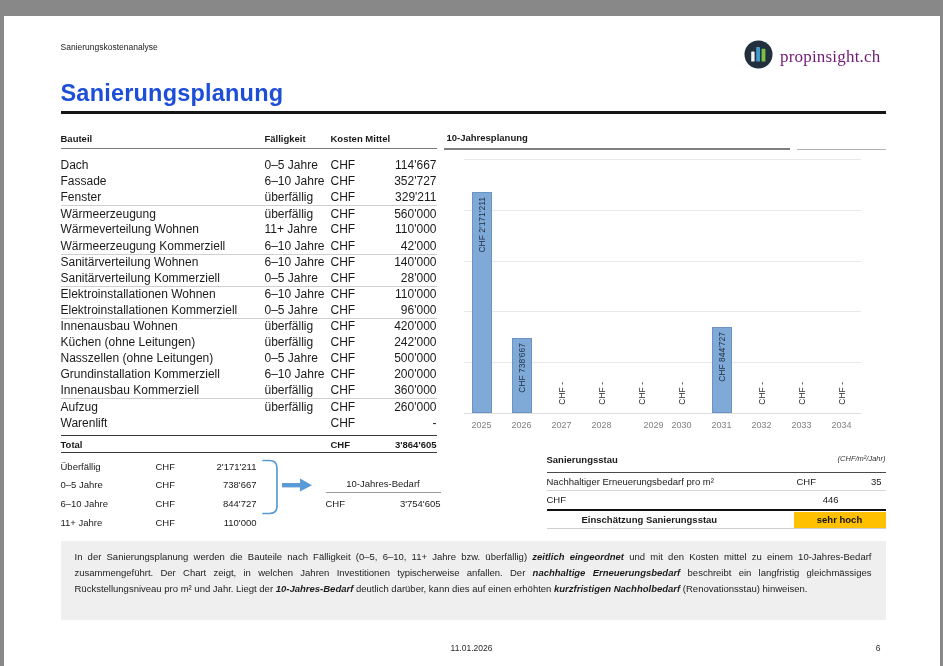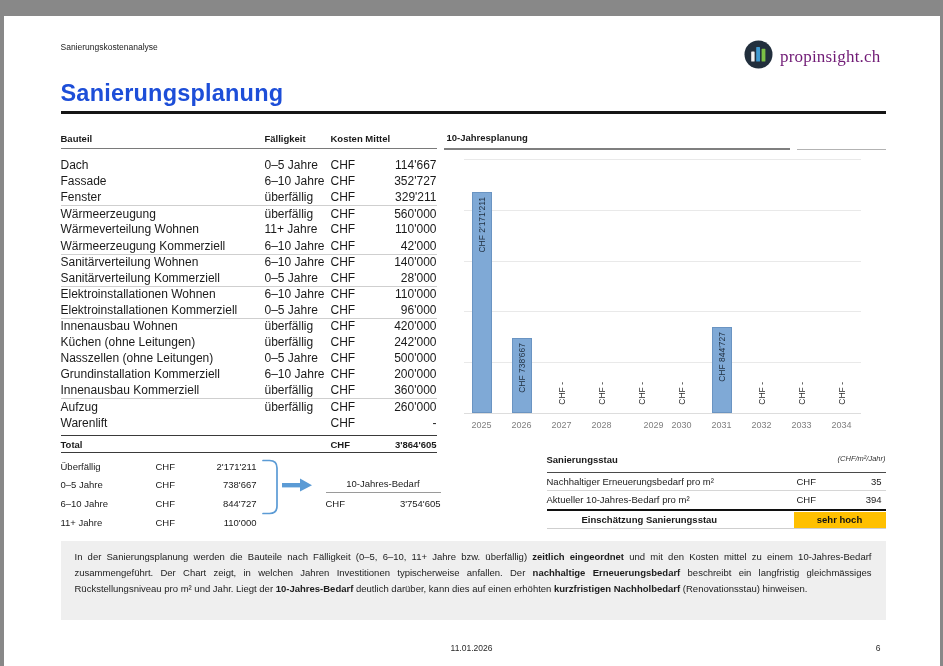--- a/index.html
+++ b/index.html
@@ -59,21 +59,21 @@
   .gridline.base { background:#dddddd; }
   .bar { position:absolute; background:#7FA9D6; border:1px solid #6A94C2; }
   .vlabel { position:absolute; writing-mode:vertical-rl; transform:rotate(180deg); white-space:nowrap;
             font-size:8.5px; color:#223243; line-height:12px; }
   .vlabel.empty { color:#2b2b2b; }
   .xlabel { position:absolute; width:44px; text-align:center; font-size:9px; color:#7f7f7f; }
 
   
   .explain { position:absolute; left:57px; top:525px; width:825px; height:79px; background:#efefef;
              padding:8px 14px 8px 14px; font-size:9.5px; line-height:15.8px; text-align:justify; color:#1c1c1c; }
-  .explain b { font-weight:bold; }
+  .explain b { font-weight:bold;font-style:italic; }
 
   .footer-date { position:absolute; left:0; right:0; top:627px; text-align:center; font-size:8.5px; color:#2a2a2a; }
   .footer-page { position:absolute; right:59px; top:627px; font-size:8.5px; color:#2a2a2a; }
 </style>
 </head>
 <body>
 
 <div class="page">
 
   <div class="doc-label">Sanierungskostenanalyse</div>
@@ -259,23 +259,22 @@
       <span class="stau-title">Sanierungsstau</span>
       <span class="stau-unit">(CHF/m²/Jahr)</span>
     </div>
     <div id="stau-rows">
         <div class="stau-row">
           <span>Nachhaltiger Erneuerungsbedarf pro m²</span>
           <span>CHF</span>
           <span class="amt">35</span>
         </div>
         <div class="stau-row">
-          <span>Aktueller 10-Jahres-Bedarf pro m²</span>
-          <span>CHF</span>
-          <span class="amt">394</span>
+          <span>CHF</span>
+          <span class="amt">446</span>
         </div>
       </div>
     <div class="stau-thick"></div>
     <div class="stau-assess">
       <span class="stau-assess-label">Einschätzung Sanierungsstau</span>
       <span class="badge" id="stau-badge" style="background: rgb(255, 192, 0);">sehr hoch</span>
     </div>
   </div>
 
   <div class="chart-title">10-Jahresplanung</div>

